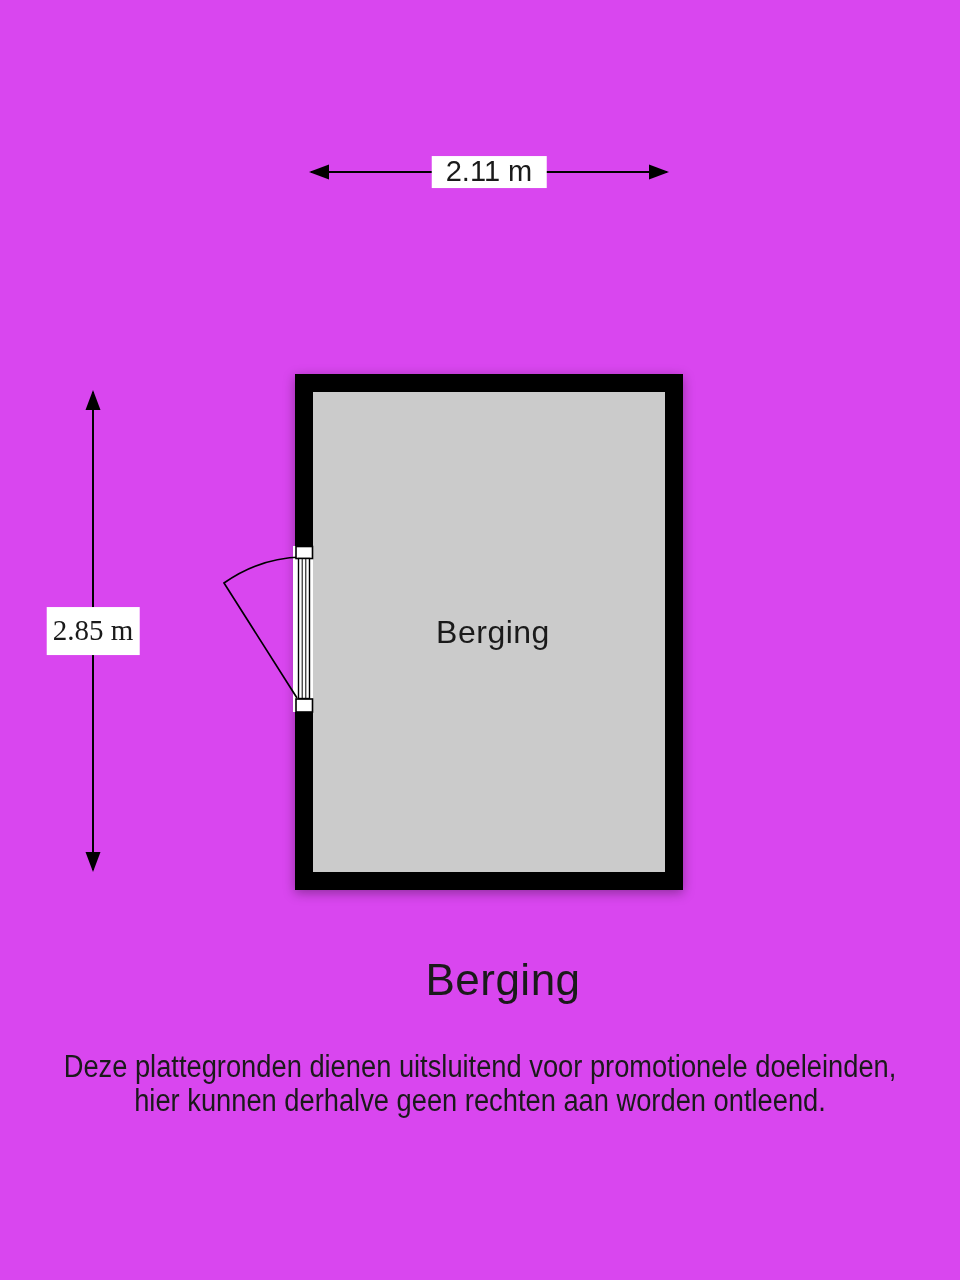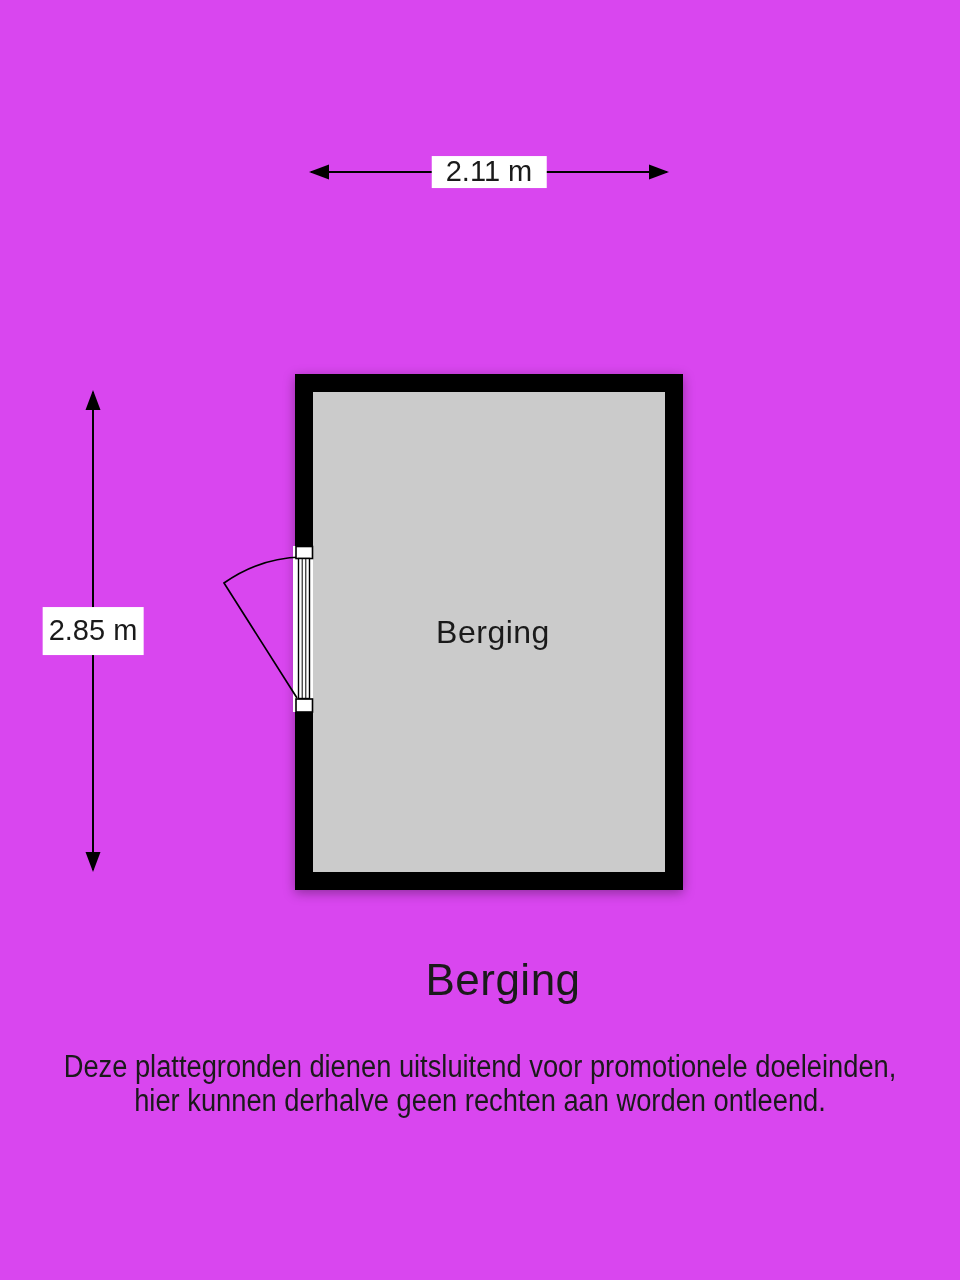--- a/index.html
+++ b/index.html
@@ -23,21 +23,21 @@
     transform: translate(-50%, -50%);
     color: #1a1a1a;
     white-space: nowrap;
   }
   .dim-label {
     font-size: 29px;
     background: #ffffff;
     line-height: 1.1;
   }
   .dim-label.horizontal { padding: 0 14px; }
-  .dim-label.vertical { padding: 8px 6px; }
+  .dim-label.vertical { padding: 8px 6px; font-family: Liberation Serif, serif; }
   .room-label {
     font-size: 32px;
     letter-spacing: 0.5px;
   }
   .plan-title {
     font-size: 44px;
     letter-spacing: 0.5px;
   }
   .disclaimer-line {
     position: absolute;

